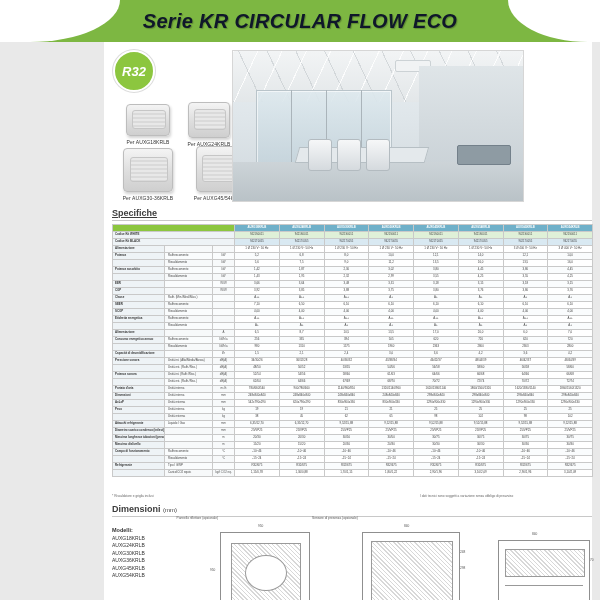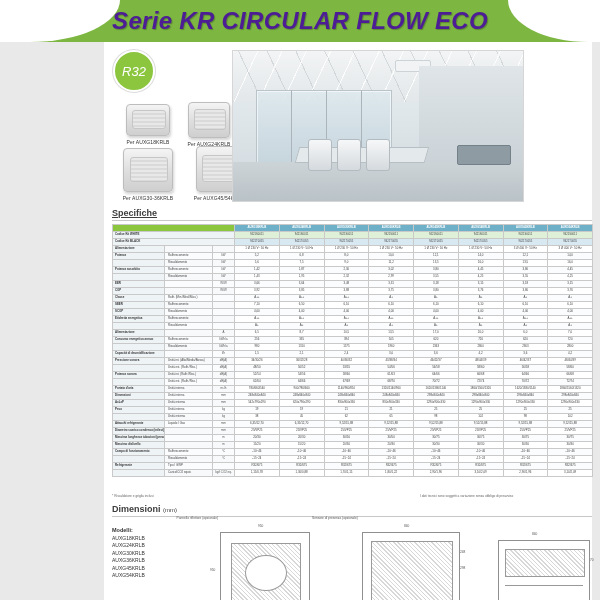--- a/index.html
+++ b/index.html
@@ -24,22 +24,22 @@
   }
   .header .swoosh2{
     position:absolute;right:0;top:0;width:92px;height:42px;
     background:#ffffff;
     border-bottom-left-radius:80px 42px;
   }
   .header h1{
     position:absolute;left:0;top:0;width:600px;height:42px;
     margin:0;
     display:flex;align-items:center;justify-content:center;
-    font-size:24px;font-style:italic;font-weight:bold;
-    color:#4c1d95;letter-spacing:.3px;
+    font-size:20px;font-style:italic;font-weight:bold;
+    color:#0f172a;letter-spacing:.3px;
     text-shadow:1px 1px 1px rgba(0,0,0,.25);
   }
   
   .page{
     position:absolute;left:0;top:42px;width:600px;height:558px;
     background:#ffffff;
   }
   .leftband{
     position:absolute;left:0;top:0;width:104px;height:558px;
     background:#e9e9e9;
@@ -49,21 +49,21 @@
     background:#e9e9e9;
   }
   
   .r32{
     position:absolute;left:113px;top:8px;width:38px;height:38px;
     border-radius:50%;
     background:#8cc63f;
     border:2px solid #ffffff;
     box-shadow:0 0 0 1px #dcdcdc;
     display:flex;align-items:center;justify-content:center;
-    color:#fff;font-weight:normal;font-size:13px;font-style:italic;
+    color:#fff;font-weight:bold;font-size:13px;font-style:italic;
   }
   
   .prod{
     position:absolute;
     text-align:center;
   }
   .prod .unit{
     margin:0 auto;
     background:linear-gradient(180deg,#f4f4f4 0%,#dddddd 55%,#cfcfcf 100%);
     border:1px solid #bdbdbd;

